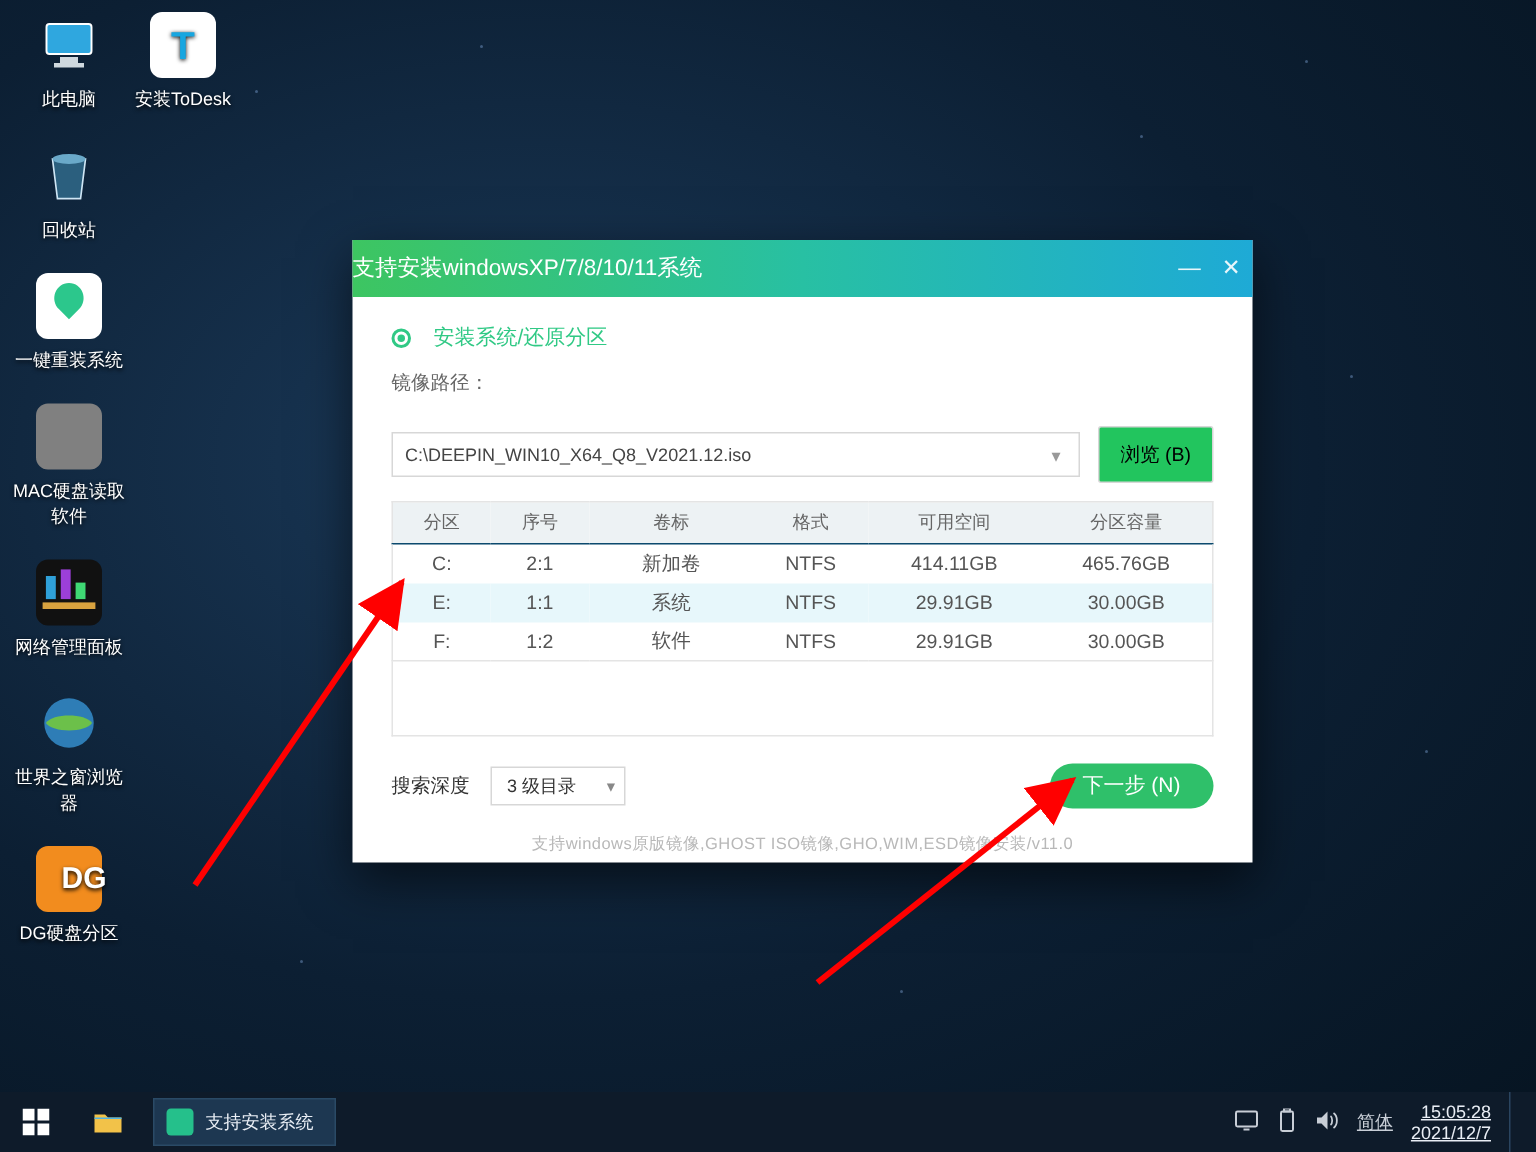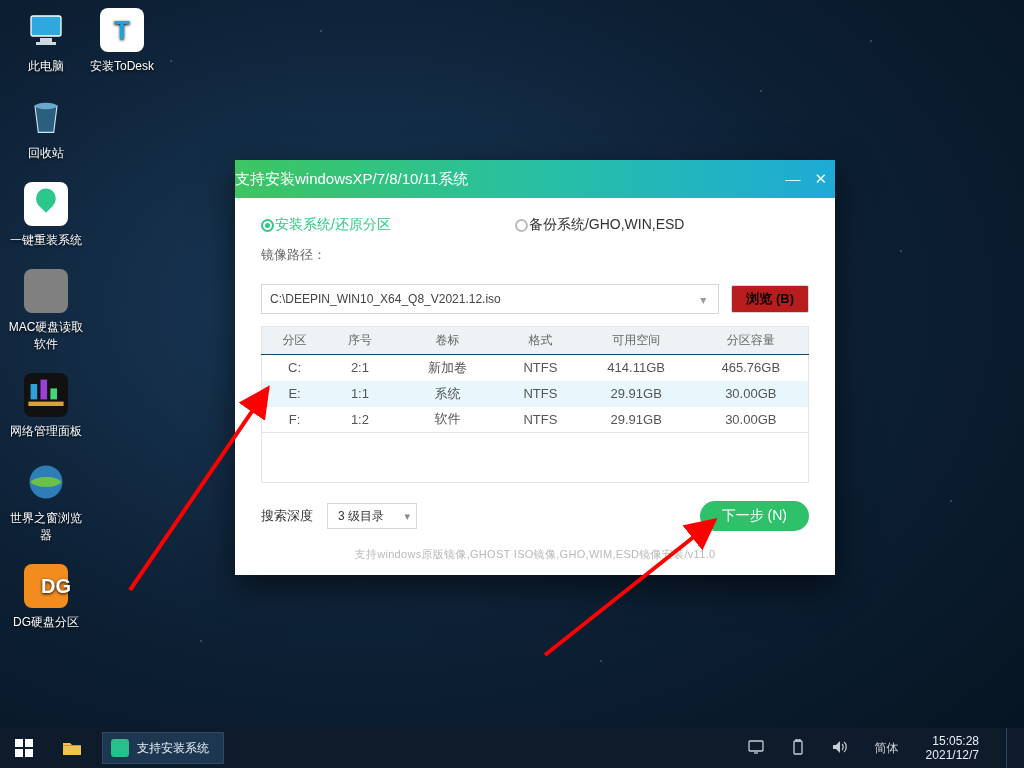--- a/index.html
+++ b/index.html
@@ -36,33 +36,33 @@
   }
   .inst-title {
     height:38px; line-height:38px; text-align:left; color:#fff; font-size:15px;
     background:linear-gradient(90deg,#3dc561 0%,#28c0a3 50%,#1eaad6 100%);
     position:relative;
   }
   .inst-title .winbtn { position:absolute; right:8px; top:0; height:38px; display:flex; align-items:center; gap:14px; font-size:15px; }
   .inst-title .winbtn span { cursor:pointer; opacity:.9; }
 
   .inst-tabs { padding:18px 26px 8px; display:flex; gap:34px; align-items:center; font-size:14px; }
-  .radio { display:flex; align-items:center; gap:1px; cursor:pointer; }
+  .radio { display:flex; align-items:center; gap:15px; cursor:pointer; }
   .radio .dot { width:13px; height:13px; border-radius:50%; border:2px solid #bbb; position:relative; }
   .radio.sel .dot { border-color:#30c985; }
   .radio.sel .dot::after { content:""; position:absolute; inset:2px; background:#30c985; border-radius:50%; }
   .radio.sel .lbl { color:#30c985; }
 
   .inst-body { padding:4px 26px 0; }
   .lbl-line { font-size:13px; color:#666; margin-bottom:20px; }
 
   .path-row { display:flex; gap:12px; align-items:center; margin-bottom:12px; }
   .path-box { flex:1; height:30px; border:1px solid #d7d7d7; display:flex; align-items:center; padding:0 8px; font-family:Consolas,monospace; font-size:12px; color:#444; position:relative; }
   .path-box .dd { position:absolute; right:6px; top:6px; width:18px; height:18px; display:flex; align-items:center; justify-content:center; color:#999; cursor:pointer; }
-  .browse-btn { height:28px; padding:0 14px; border:1px solid #d7d7d7; background:#b91c1c; cursor:pointer; font-size:13px; border-radius:2px;font-weight:bold; }
+  .browse-btn { height:38px; padding:0 14px; border:1px solid #d7d7d7; background:#22c55e; cursor:pointer; font-size:13px; border-radius:2px; }
 
   table.parts { width:100%; border:1px solid #e4e4e4; border-collapse:collapse; font-size:13px; }
   table.parts th { background:#edf2f4; color:#666; font-weight:500; height:28px; border-bottom:1px solid #0c4a6e; font-size:12px; }
   table.parts td { height:26px; text-align:center; color:#555; }
   table.parts tr.sel td { background:#e7f7fb; }
   .parts-gap { height:50px; border:1px solid #e4e4e4; border-top:none; }
 
   .search-row { display:flex; align-items:center; gap:14px; margin-top:18px; }
   .depth-sel { height:26px; border:1px solid #d7d7d7; padding:0 20px 0 10px; font-size:12px; position:relative; display:flex; align-items:center; min-width:90px; cursor:pointer; }
   .depth-sel::after { content:"▾"; position:absolute; right:6px; color:#888; font-size:11px; }
@@ -79,21 +79,21 @@
 
   
   .taskbar {
     position:absolute; left:0; right:0; bottom:0; height:40px;
     background:#0e1b2a; display:flex; align-items:center; color:#e9eef5; font-size:12px;
   }
   .tb-left { display:flex; align-items:center; height:100%; }
   .tb-btn { width:48px; height:40px; display:flex; align-items:center; justify-content:center; cursor:pointer; }
   .tb-task { height:32px; margin-left:6px; padding:0 14px 0 8px; background:#1d3751; border:1px solid #2a4a66; display:flex; align-items:center; gap:8px; cursor:pointer; }
   .tb-task .ico { width:18px; height:18px; background:#25c08b; border-radius:3px; }
-  .tb-right { margin-left:auto; display:flex; align-items:center; gap:27px; padding-right:10px; height:100%; }
+  .tb-right { margin-left:auto; display:flex; align-items:center; gap:12px; padding-right:10px; height:100%;text-decoration:underline; }
   .tb-ico { cursor:pointer; opacity:.85; }
   .tb-clock { text-align:right; line-height:14px; }
   .tb-show { width:8px; height:40px; border-left:1px solid #2a4560; cursor:pointer; }
 </style>
 </head>
 <body>
 
 <div class="star" style="left:170px;top:60px"></div>
 <div class="star" style="left:320px;top:30px"></div>
 <div class="star" style="left:760px;top:90px"></div>
@@ -180,24 +180,20 @@
     <div class="winbtn">
       <span>—</span>
       <span>✕</span>
     </div>
   </div>
 
   <div class="inst-tabs">
     <div class="radio sel">
       <span class="dot"></span>
       <span class="lbl">安装系统/还原分区</span>
-    </div>
-    <div class="radio" style="margin-left:90px">
-      <span class="dot"></span>
-      <span class="lbl">备份系统/GHO,WIN,ESD</span>
     </div>
   </div>
 
   <div class="inst-body">
     <div class="lbl-line">镜像路径：</div>
     <div class="path-row">
       <div class="path-box">
         <span>C:\DEEPIN_WIN10_X64_Q8_V2021.12.iso</span>
         <span class="dd">▾</span>
       </div>

